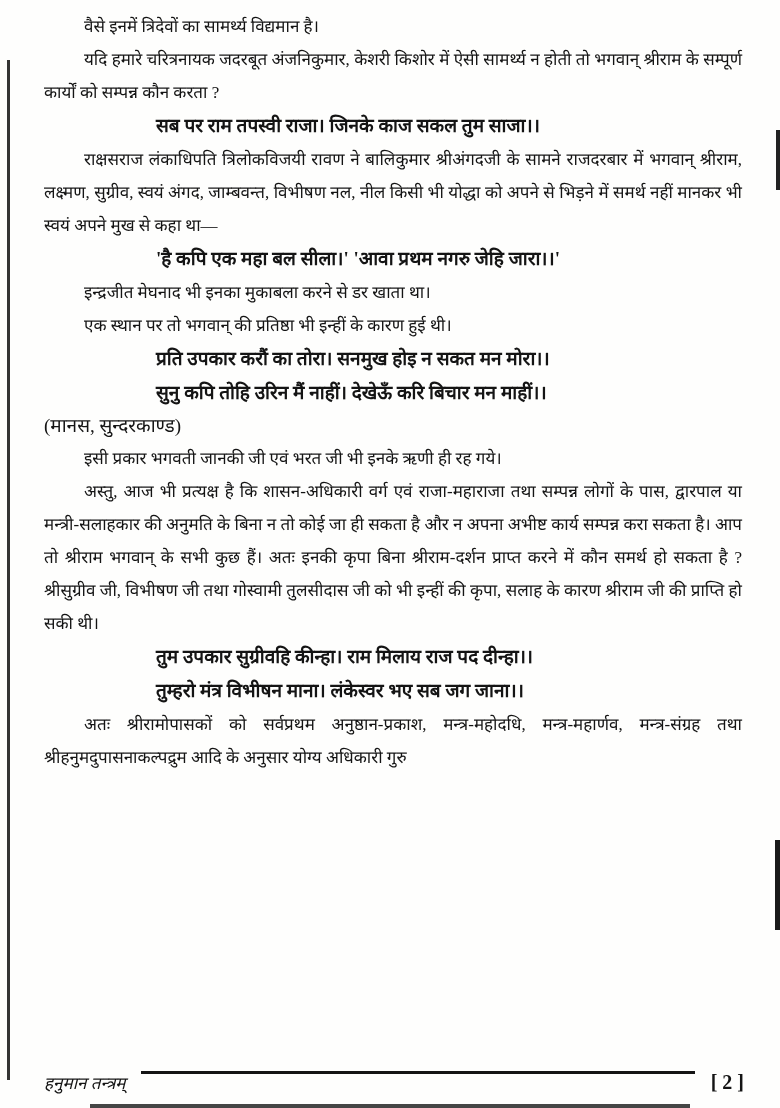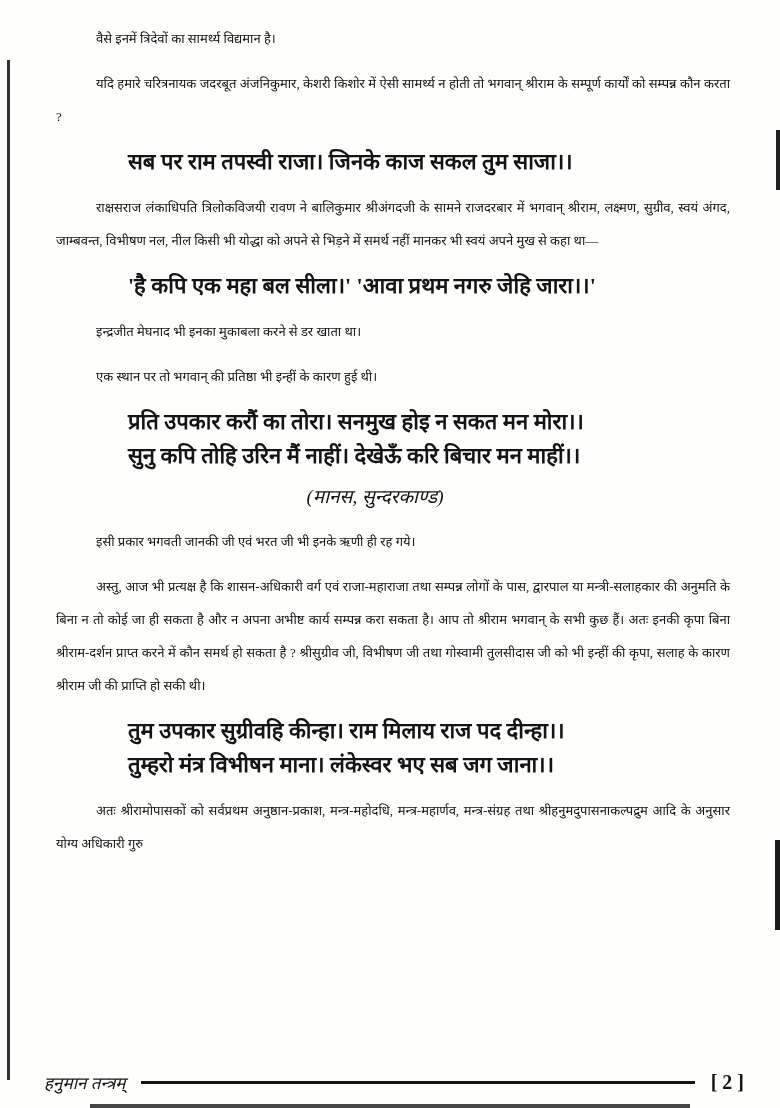--- a/index.html
+++ b/index.html
@@ -49,47 +49,46 @@
     background: #161616;
     opacity: .8;
   }
   .content {
     position: absolute;
     top: 10px;
     left: 44px;
     width: 698px;
   }
   .para {
-    font-size: 13px;
+    font-size: 17px;
     line-height: 33px;
     text-align: justify;
     text-indent: 40px;
-    margin: 12px;
+    margin: 0;
   }
   .verse {
-    font-size: 22px;
+    font-size: 19px;
     line-height: 34px;
     font-weight: bold;
-    margin: 0 0 0 84px;
+    margin: 0 0 0 112px;
     text-indent: 0;
   }
   .attribution {
     font-size: 19px;
     line-height: 32px;
-    text-align: center;
-    margin: 8px 36px 0 0;
-    font-style: italic;
+    text-align: left;
+    margin: 0 36px 0 0;
   }
   .footer {
     position: absolute;
     left: 44px;
     bottom: 14px;
     width: 700px;
     display: flex;
-    align-items: center;
+    align-items: flex-start;
     gap: 10px;
   }
   .footer-title {
     font-size: 17px;
     font-style: italic;
     white-space: nowrap;
   }
   .footer-rule {
     flex: 1;
     height: 3px;

